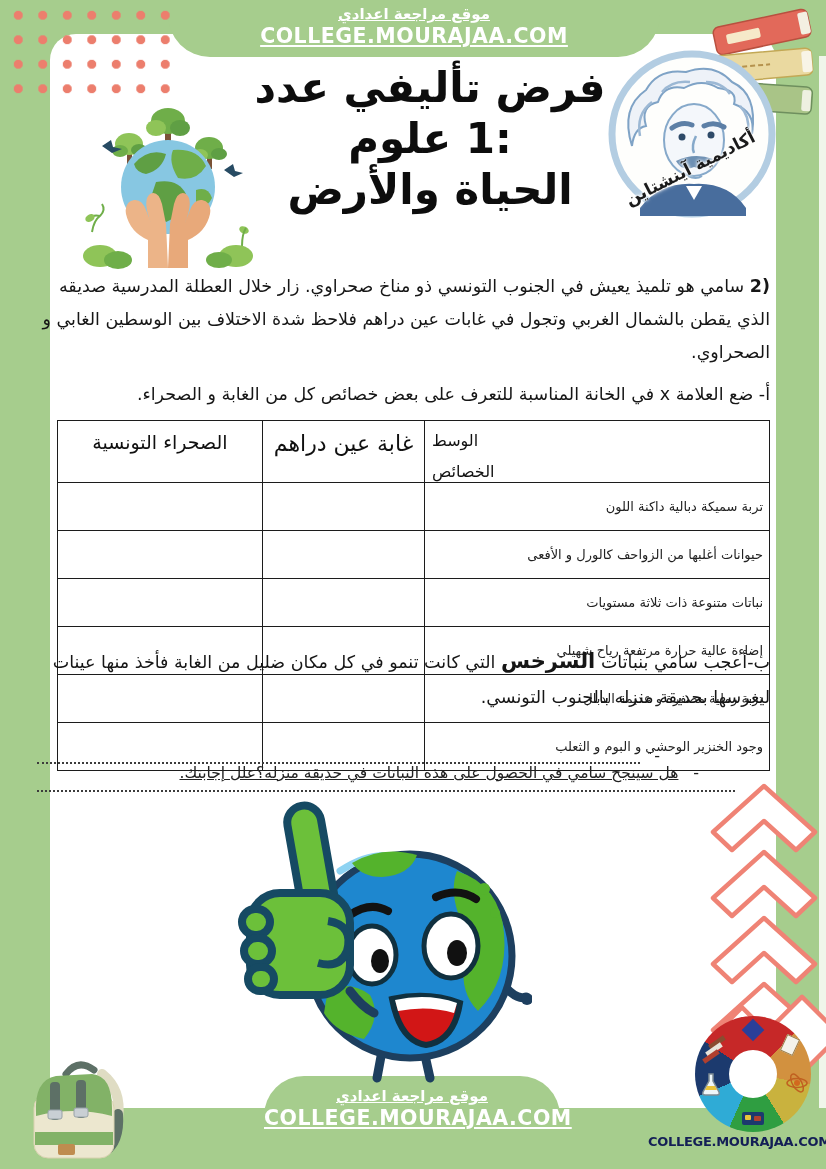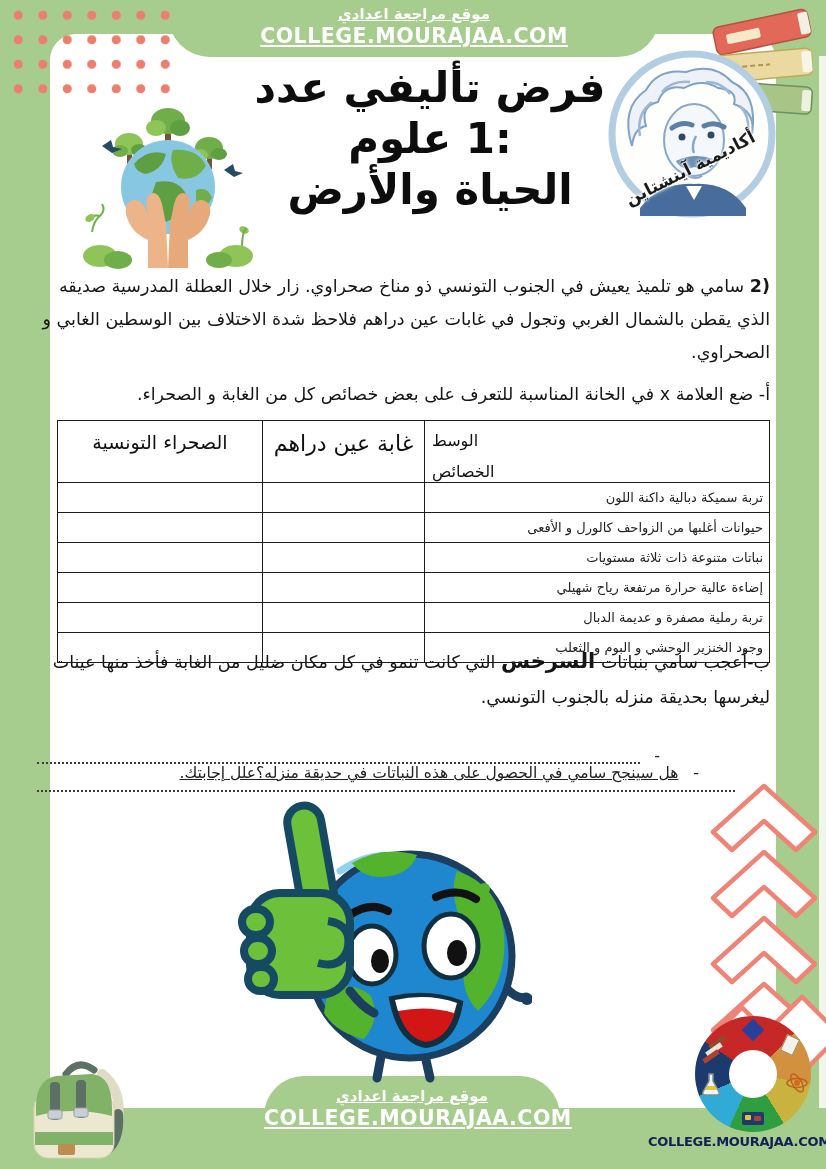--- a/index.html
+++ b/index.html
@@ -50,21 +50,21 @@
   .dashchar{font-size:16px;color:#222;line-height:1}
 
   
   table.grid{left:57px;top:420px;width:712px;z-index:4;border-collapse:collapse;direction:rtl;table-layout:fixed}
   table.grid td{border:1.6px solid #1c1c1c;overflow:hidden}
   td.hcell{height:50px;vertical-align:top;padding-top:10px}
   .corner-wrap{height:50px;display:flex;flex-direction:column;justify-content:space-between}
   .corner-top,.corner-bottom{font-size:16px;text-align:left;padding-left:6px;color:#101010}
   .colhead{font-size:22px;text-align:center;color:#101010}
   .colhead.desert{font-size:19px}
-  td.feat{height:23px;font-size:13px;text-align:right;padding:3px 6px;color:#222}
+  td.feat{height:23px;font-size:13px;text-align:right;padding:12px 6px;color:#222}
 
   
   .badge-text{left:612px;top:158px;width:156px;z-index:5;transform:rotate(-27deg);direction:rtl;text-align:center;
     font-size:17px;font-weight:bold;color:#1b1b1b;
     text-shadow:0 0 3px #fff,0 0 3px #fff,0 0 5px #fff}
 
   
   .logo-ring{left:695px;top:1016px;width:116px;height:116px;border-radius:50%;z-index:5;
     background:conic-gradient(from -28deg,#c62828 0 73deg,#d2913f 73deg 128deg,#c9b23e 128deg 176deg,#2f9e41 176deg 232deg,#2fabd6 232deg 276deg,#1c3a6e 276deg 332deg,#c62828 332deg 360deg)}
   .logo-hole{left:729px;top:1050px;width:48px;height:48px;border-radius:50%;background:#ffffff;z-index:6}

